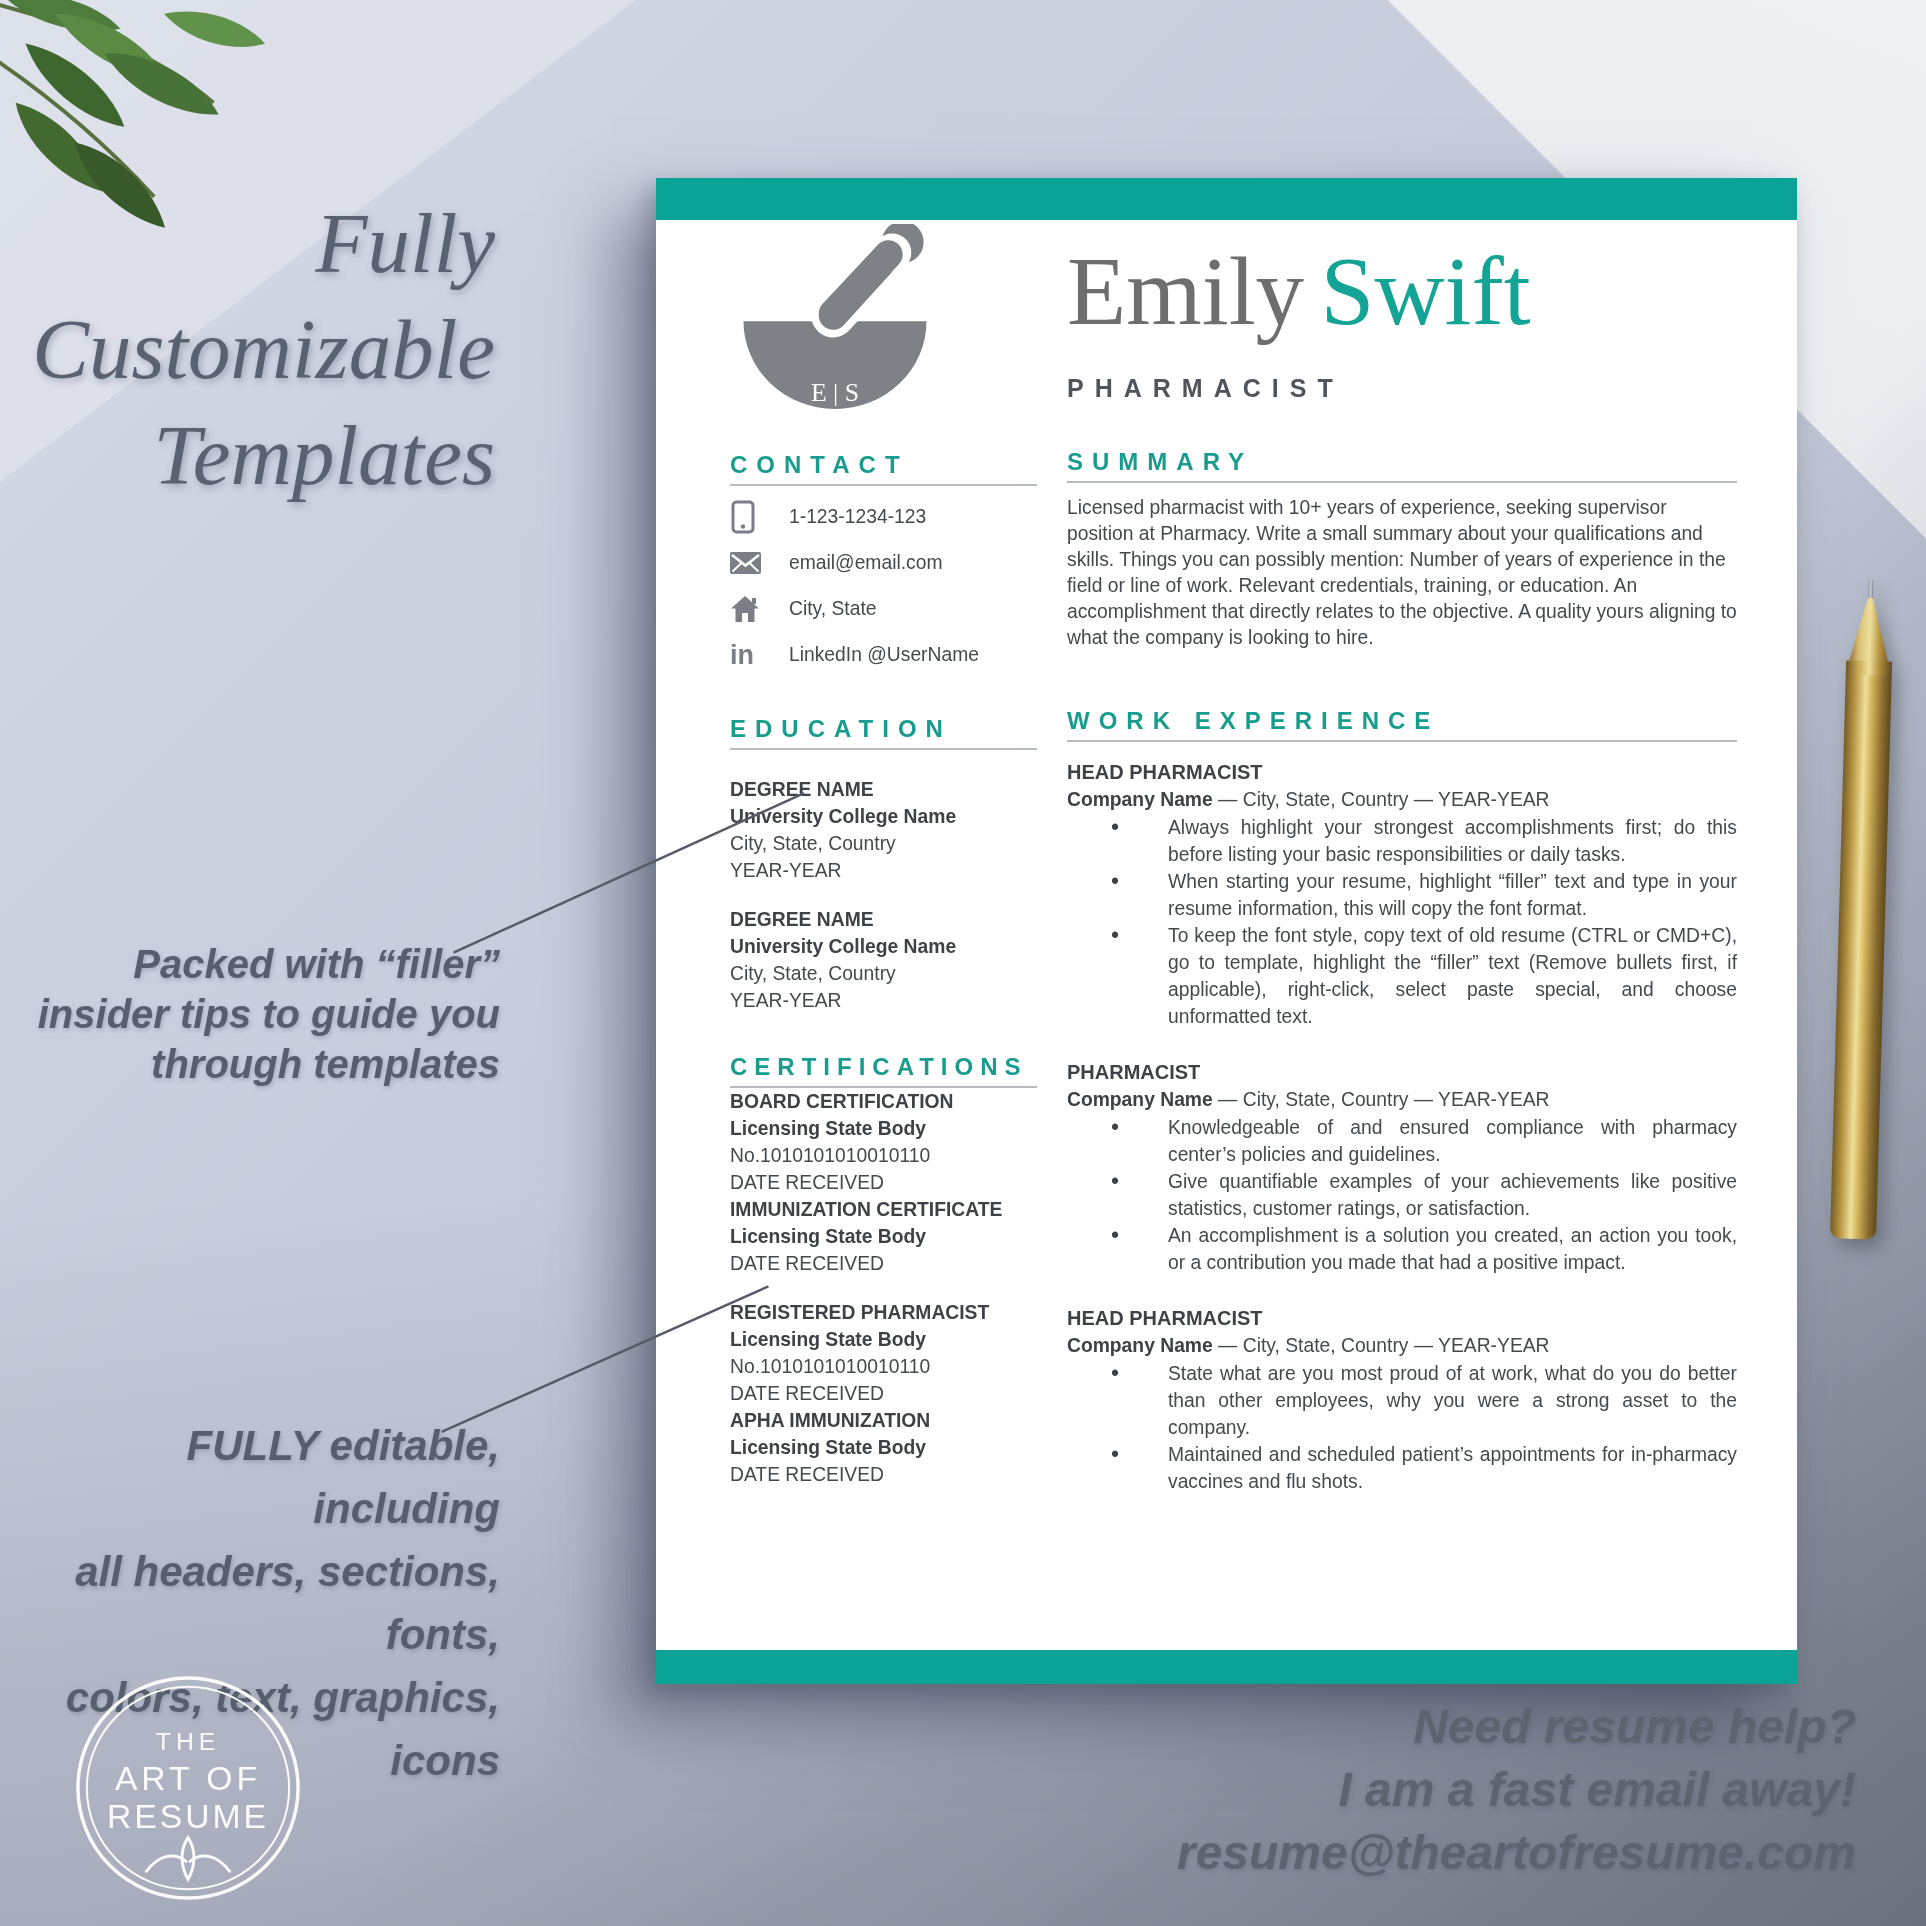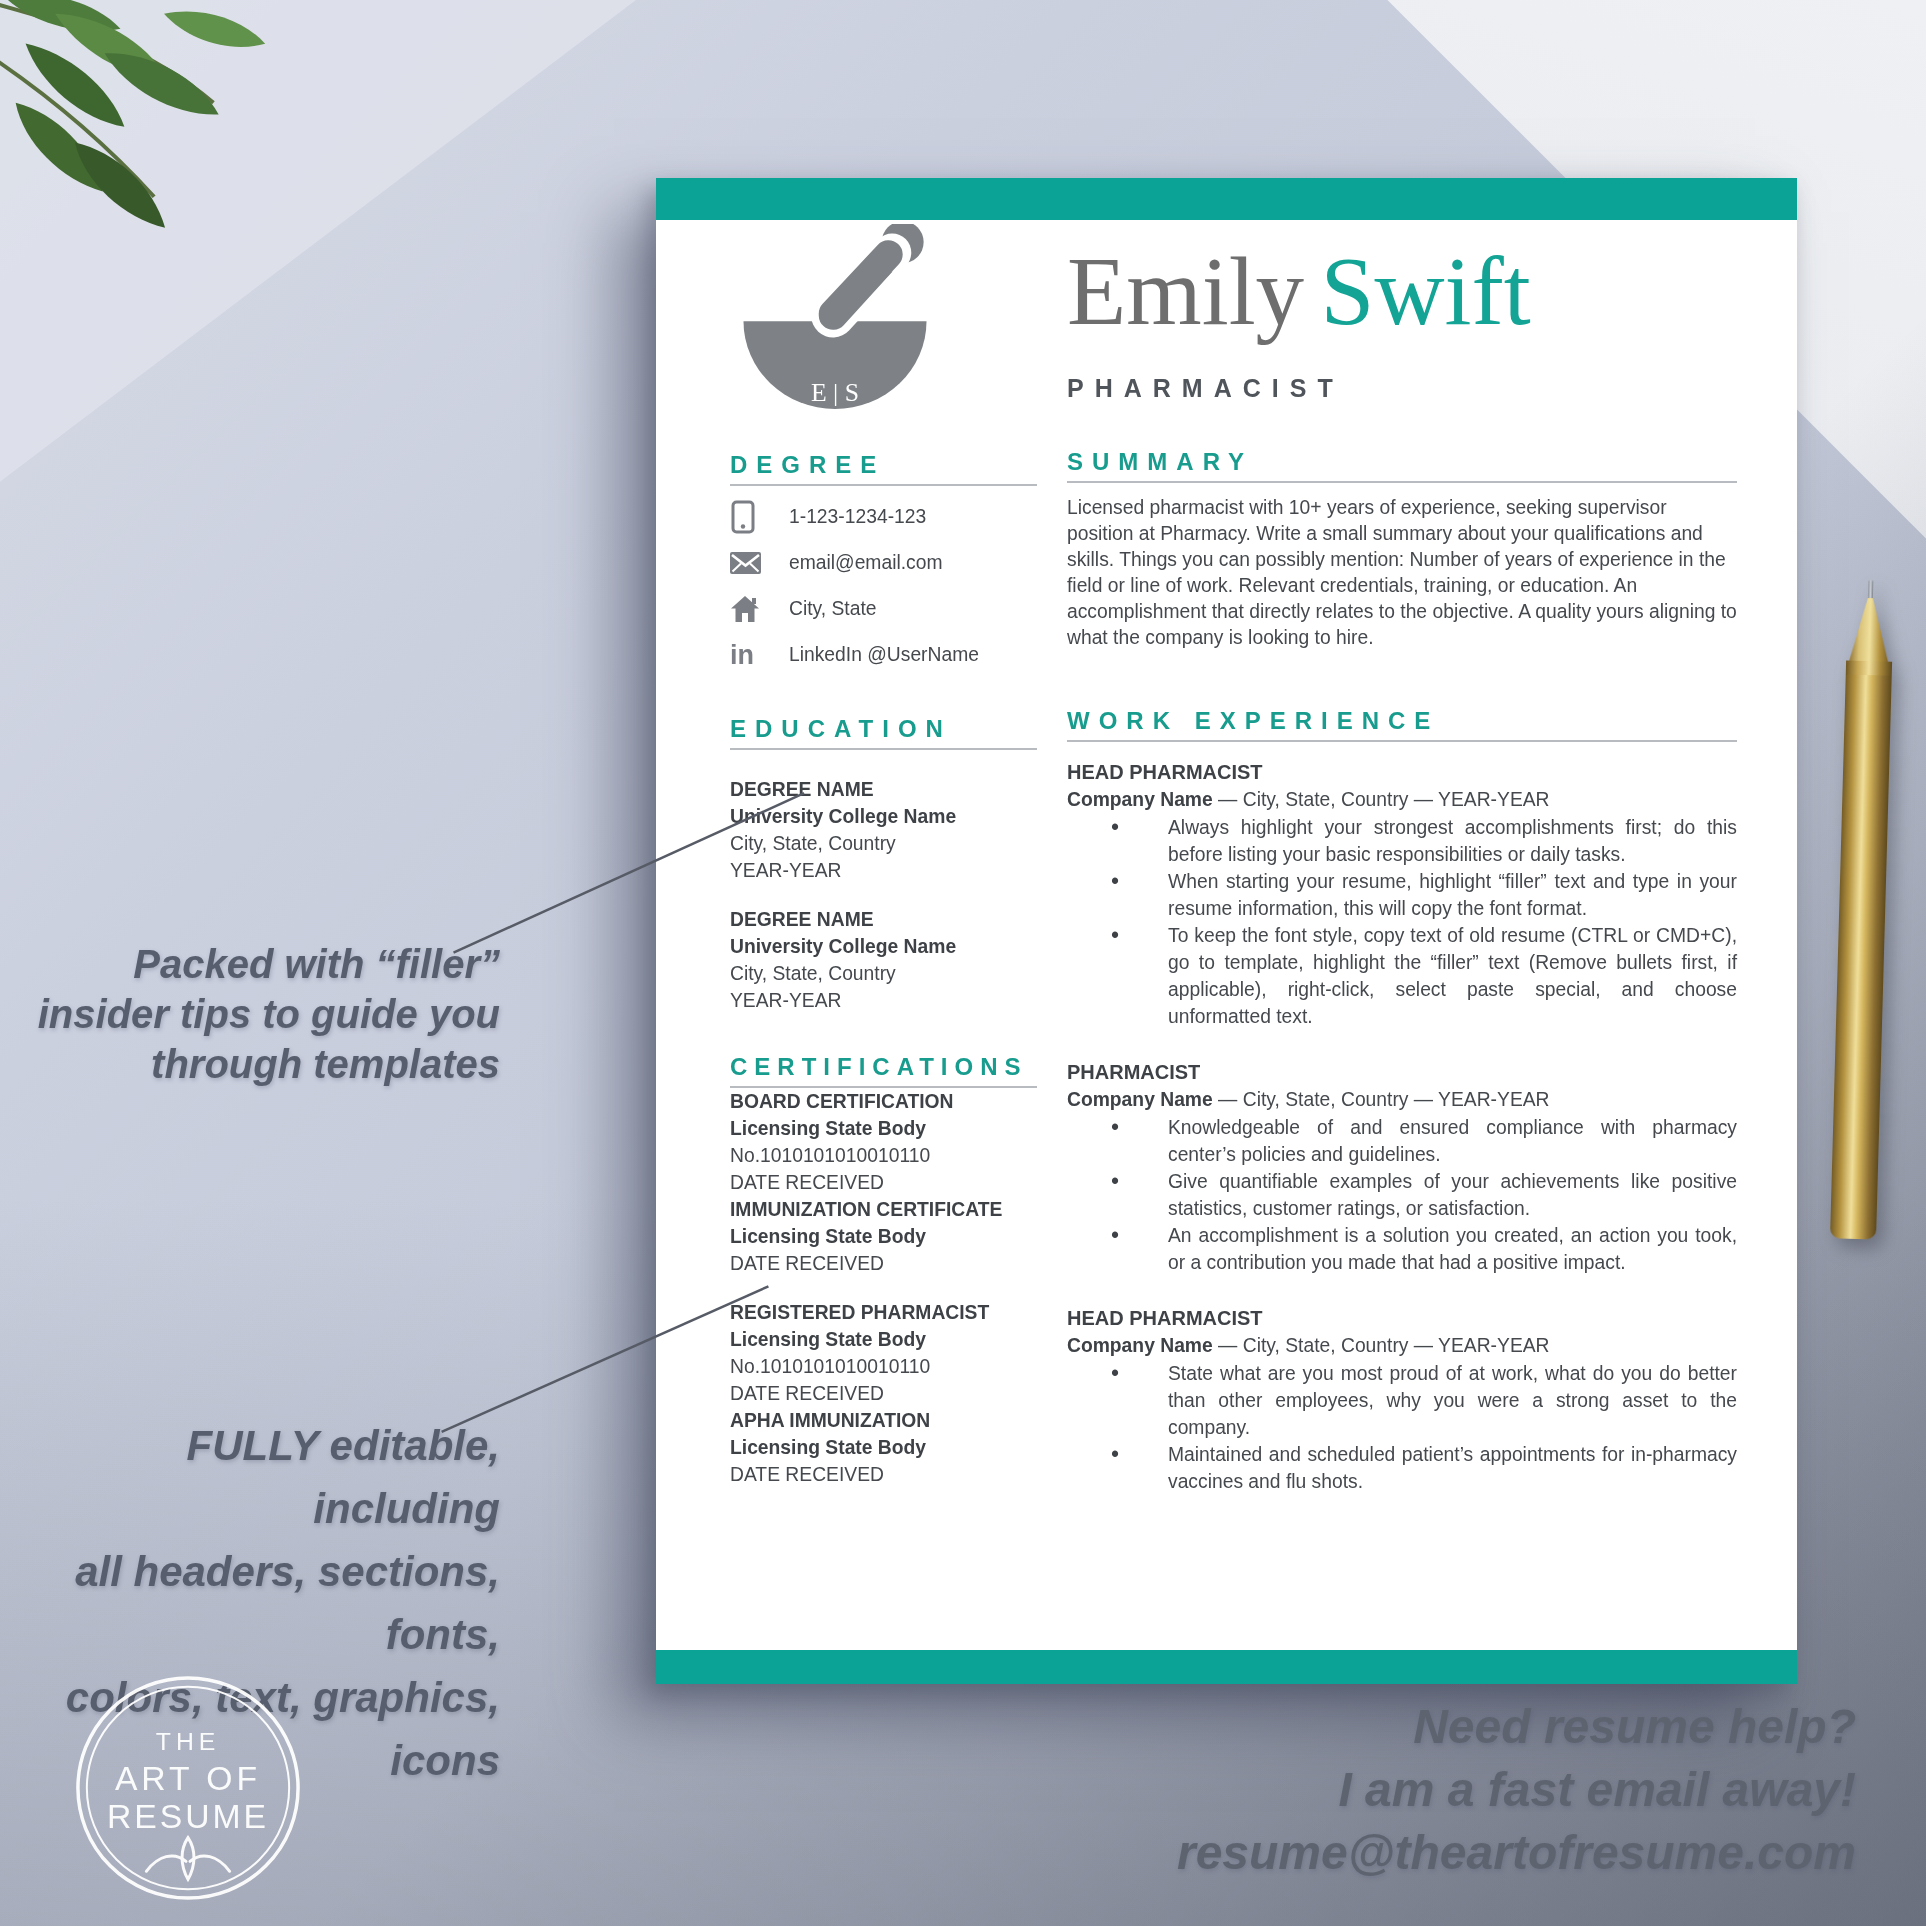--- a/index.html
+++ b/index.html
@@ -99,20 +99,25 @@
       <path d="M20 14 C 55 -4, 105 -6, 140 16 C 104 34, 52 32, 20 14 Z" fill="#4e7c3c" transform="rotate(14 20 14)"></path>
       <path d="M70 30 C 110 12, 165 14, 200 40 C 160 58, 105 52, 70 30 Z" fill="#5a8a44" transform="rotate(26 70 30)"></path>
       <path d="M40 60 C 80 44, 135 48, 170 74 C 130 92, 75 86, 40 60 Z" fill="#3e662f" transform="rotate(34 40 60)"></path>
       <path d="M120 70 C 160 52, 215 56, 250 84 C 210 102, 155 96, 120 70 Z" fill="#487338" transform="rotate(22 120 70)"></path>
       <path d="M30 120 C 68 102, 120 106, 155 132 C 116 150, 62 146, 30 120 Z" fill="#42692f" transform="rotate(40 30 120)"></path>
       <path d="M90 160 C 128 142, 180 146, 215 172 C 176 190, 122 186, 90 160 Z" fill="#38592a" transform="rotate(38 90 160)"></path>
       <path d="M180 30 C 214 16, 258 20, 286 42 C 252 58, 208 52, 180 30 Z" fill="#61924b" transform="rotate(10 180 30)"></path>
     </g>
   </svg>
 
+  <div class="headline">
+    <div>Fully</div>
+    <div>Customizable</div>
+    <div>Templates</div>
+  </div>
 
   <div class="tip tip-filler">
     <div>Packed with “filler”</div>
     <div>insider tips to guide you</div>
     <div>through templates</div>
   </div>
 
   <div class="tip tip-editable">
     <div>FULLY editable, including</div>
     <div>all headers, sections, fonts,</div>
@@ -133,21 +138,21 @@
       <svg class="mortar-wrap" viewBox="0 0 220 214">
         <path d="M14 102 A 96 92 0 0 0 206 102 Z" fill="#7e8286"></path>
         <line x1="108" y1="96" x2="172" y2="26" stroke="#ffffff" stroke-width="46" stroke-linecap="round"></line>
         <line x1="108" y1="96" x2="170" y2="28" stroke="#7e8286" stroke-width="30" stroke-linecap="round"></line>
         <circle cx="181" cy="19" r="22" fill="#7e8286"></circle>
         <circle cx="170" cy="30" r="20" fill="#ffffff"></circle>
         <line x1="108" y1="94" x2="166" y2="32" stroke="#7e8286" stroke-width="30" stroke-linecap="round"></line>
         <text x="110" y="186" text-anchor="middle" font-family="Liberation Serif, serif" font-size="27" fill="#ffffff">E | S</text>
       </svg>
 
-      <div class="sec-header contact-header">DEGREE</div>
+      <div class="sec-header contact-header">CONTACT</div>
       <div class="sec-rule"></div>
 
       <div class="contact-list">
         <div class="contact-row">
           <span class="contact-icon">
             <svg width="26" height="34" viewBox="0 0 26 34">
                 <rect x="3" y="2" width="20" height="30" rx="3.5" fill="none" stroke="#7b7f85" stroke-width="3"></rect>
                 <circle cx="13" cy="26.5" r="2.2" fill="#7b7f85"></circle>
               </svg>
           </span>

